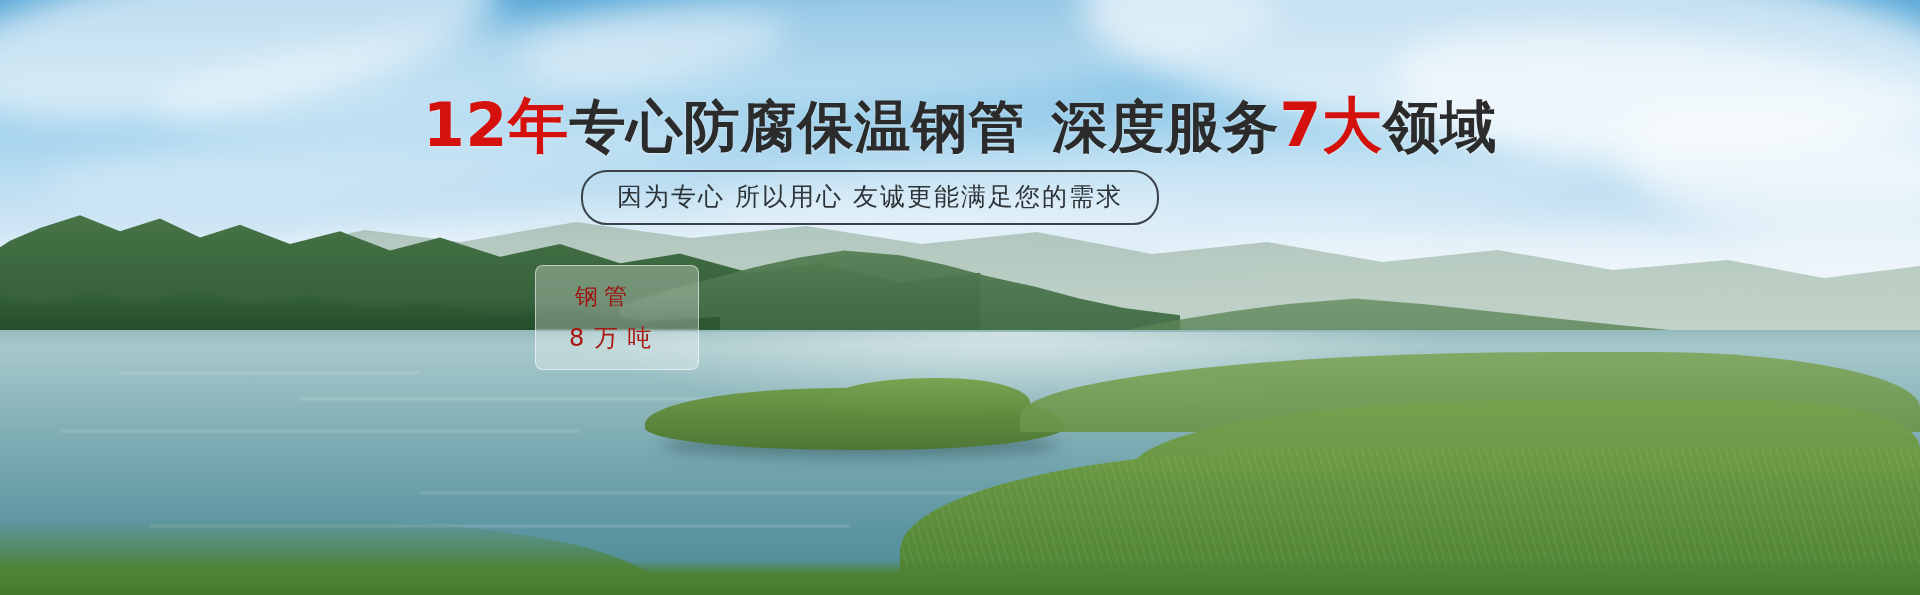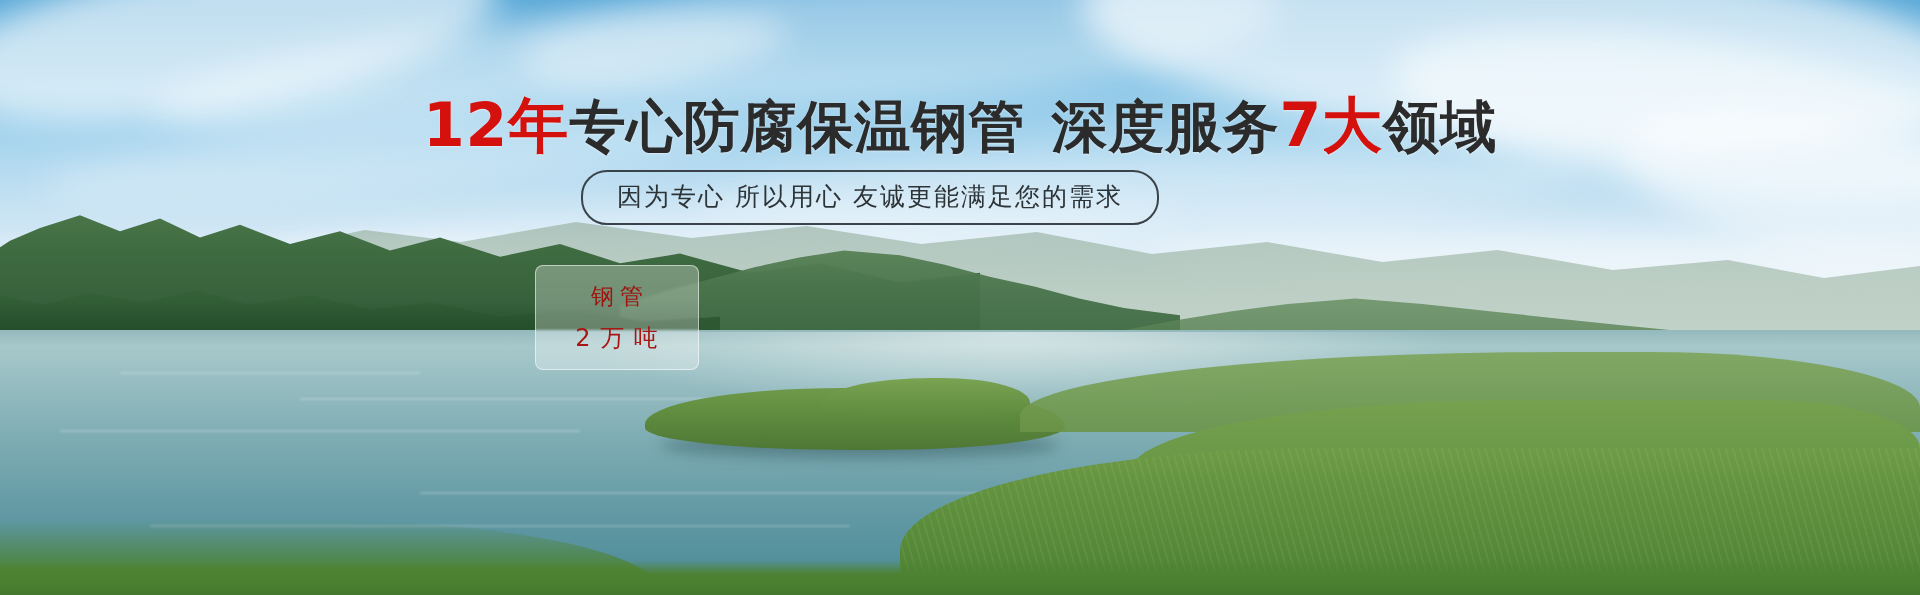--- a/index.html
+++ b/index.html
@@ -183,22 +183,23 @@
     position:absolute; left:535px; top:265px;
     display:flex; gap:8px;
   }
   .card {
     width:164px; height:105px;
     border-radius:8px;
     border:1px solid rgba(255,255,255,.55);
     background:rgba(255,255,255,.30);
     backdrop-filter:blur(1px);
     display:flex; flex-direction:column;
-    align-items:center; justify-content:center;
+    justify-content:center;
     gap:10px;
+    padding-left:33px;
   }
   .card .c-title {
     font-size:23px; color:#9e1410; letter-spacing:6px;
     text-indent:6px; font-weight:500;
   }
   .card .c-value {
     font-size:24px; color:#a81713; letter-spacing:1px; font-weight:500;
   }
   .card .c-value sup { font-size:15px; }
 </style>
@@ -254,20 +255,20 @@
   </div>
 
   <div class="subtitle-wrap">
     <div class="subtitle">因为专心 所以用心  友诚更能满足您的需求</div>
   </div>
 
   <div class="cards">
 
     <div class="card">
       <div class="c-title">钢管</div>
-      <div class="c-value"><span>2 万 吨</span></div>
+      <div class="c-value"><span>8 万 吨</span></div>
     </div>
 
 
 
   </div>
 
 </div>
 
 </body></html>

